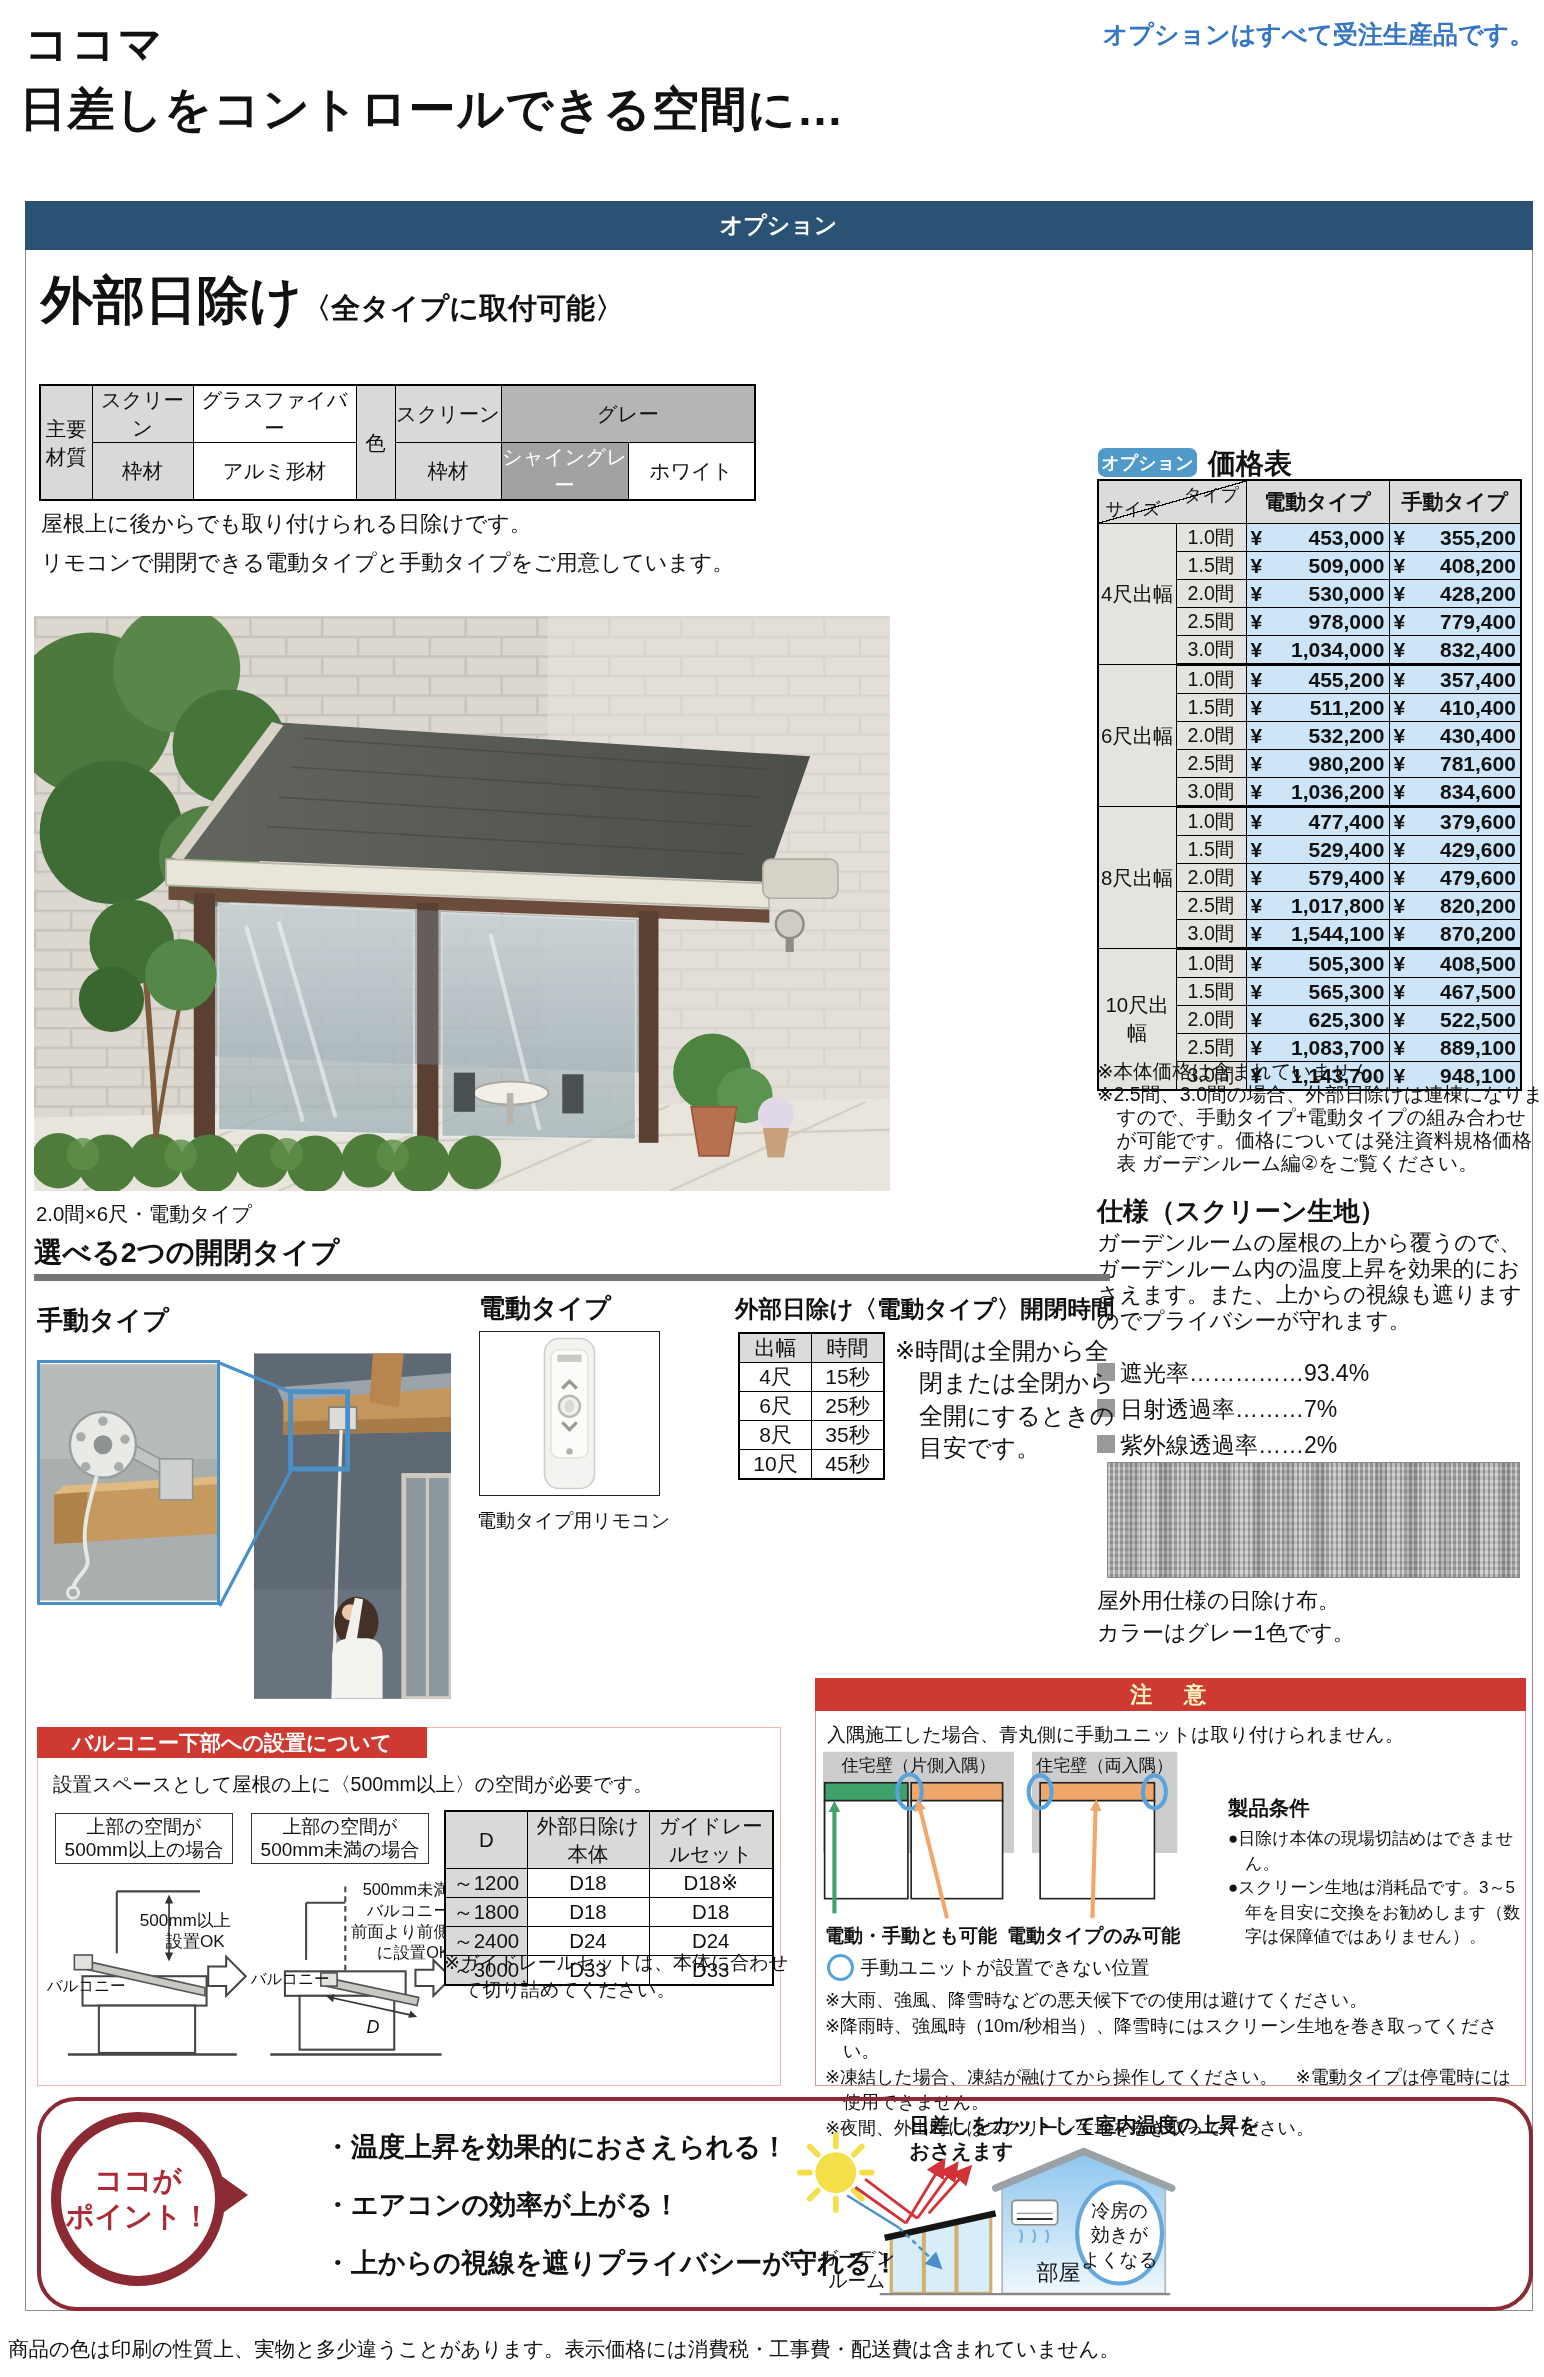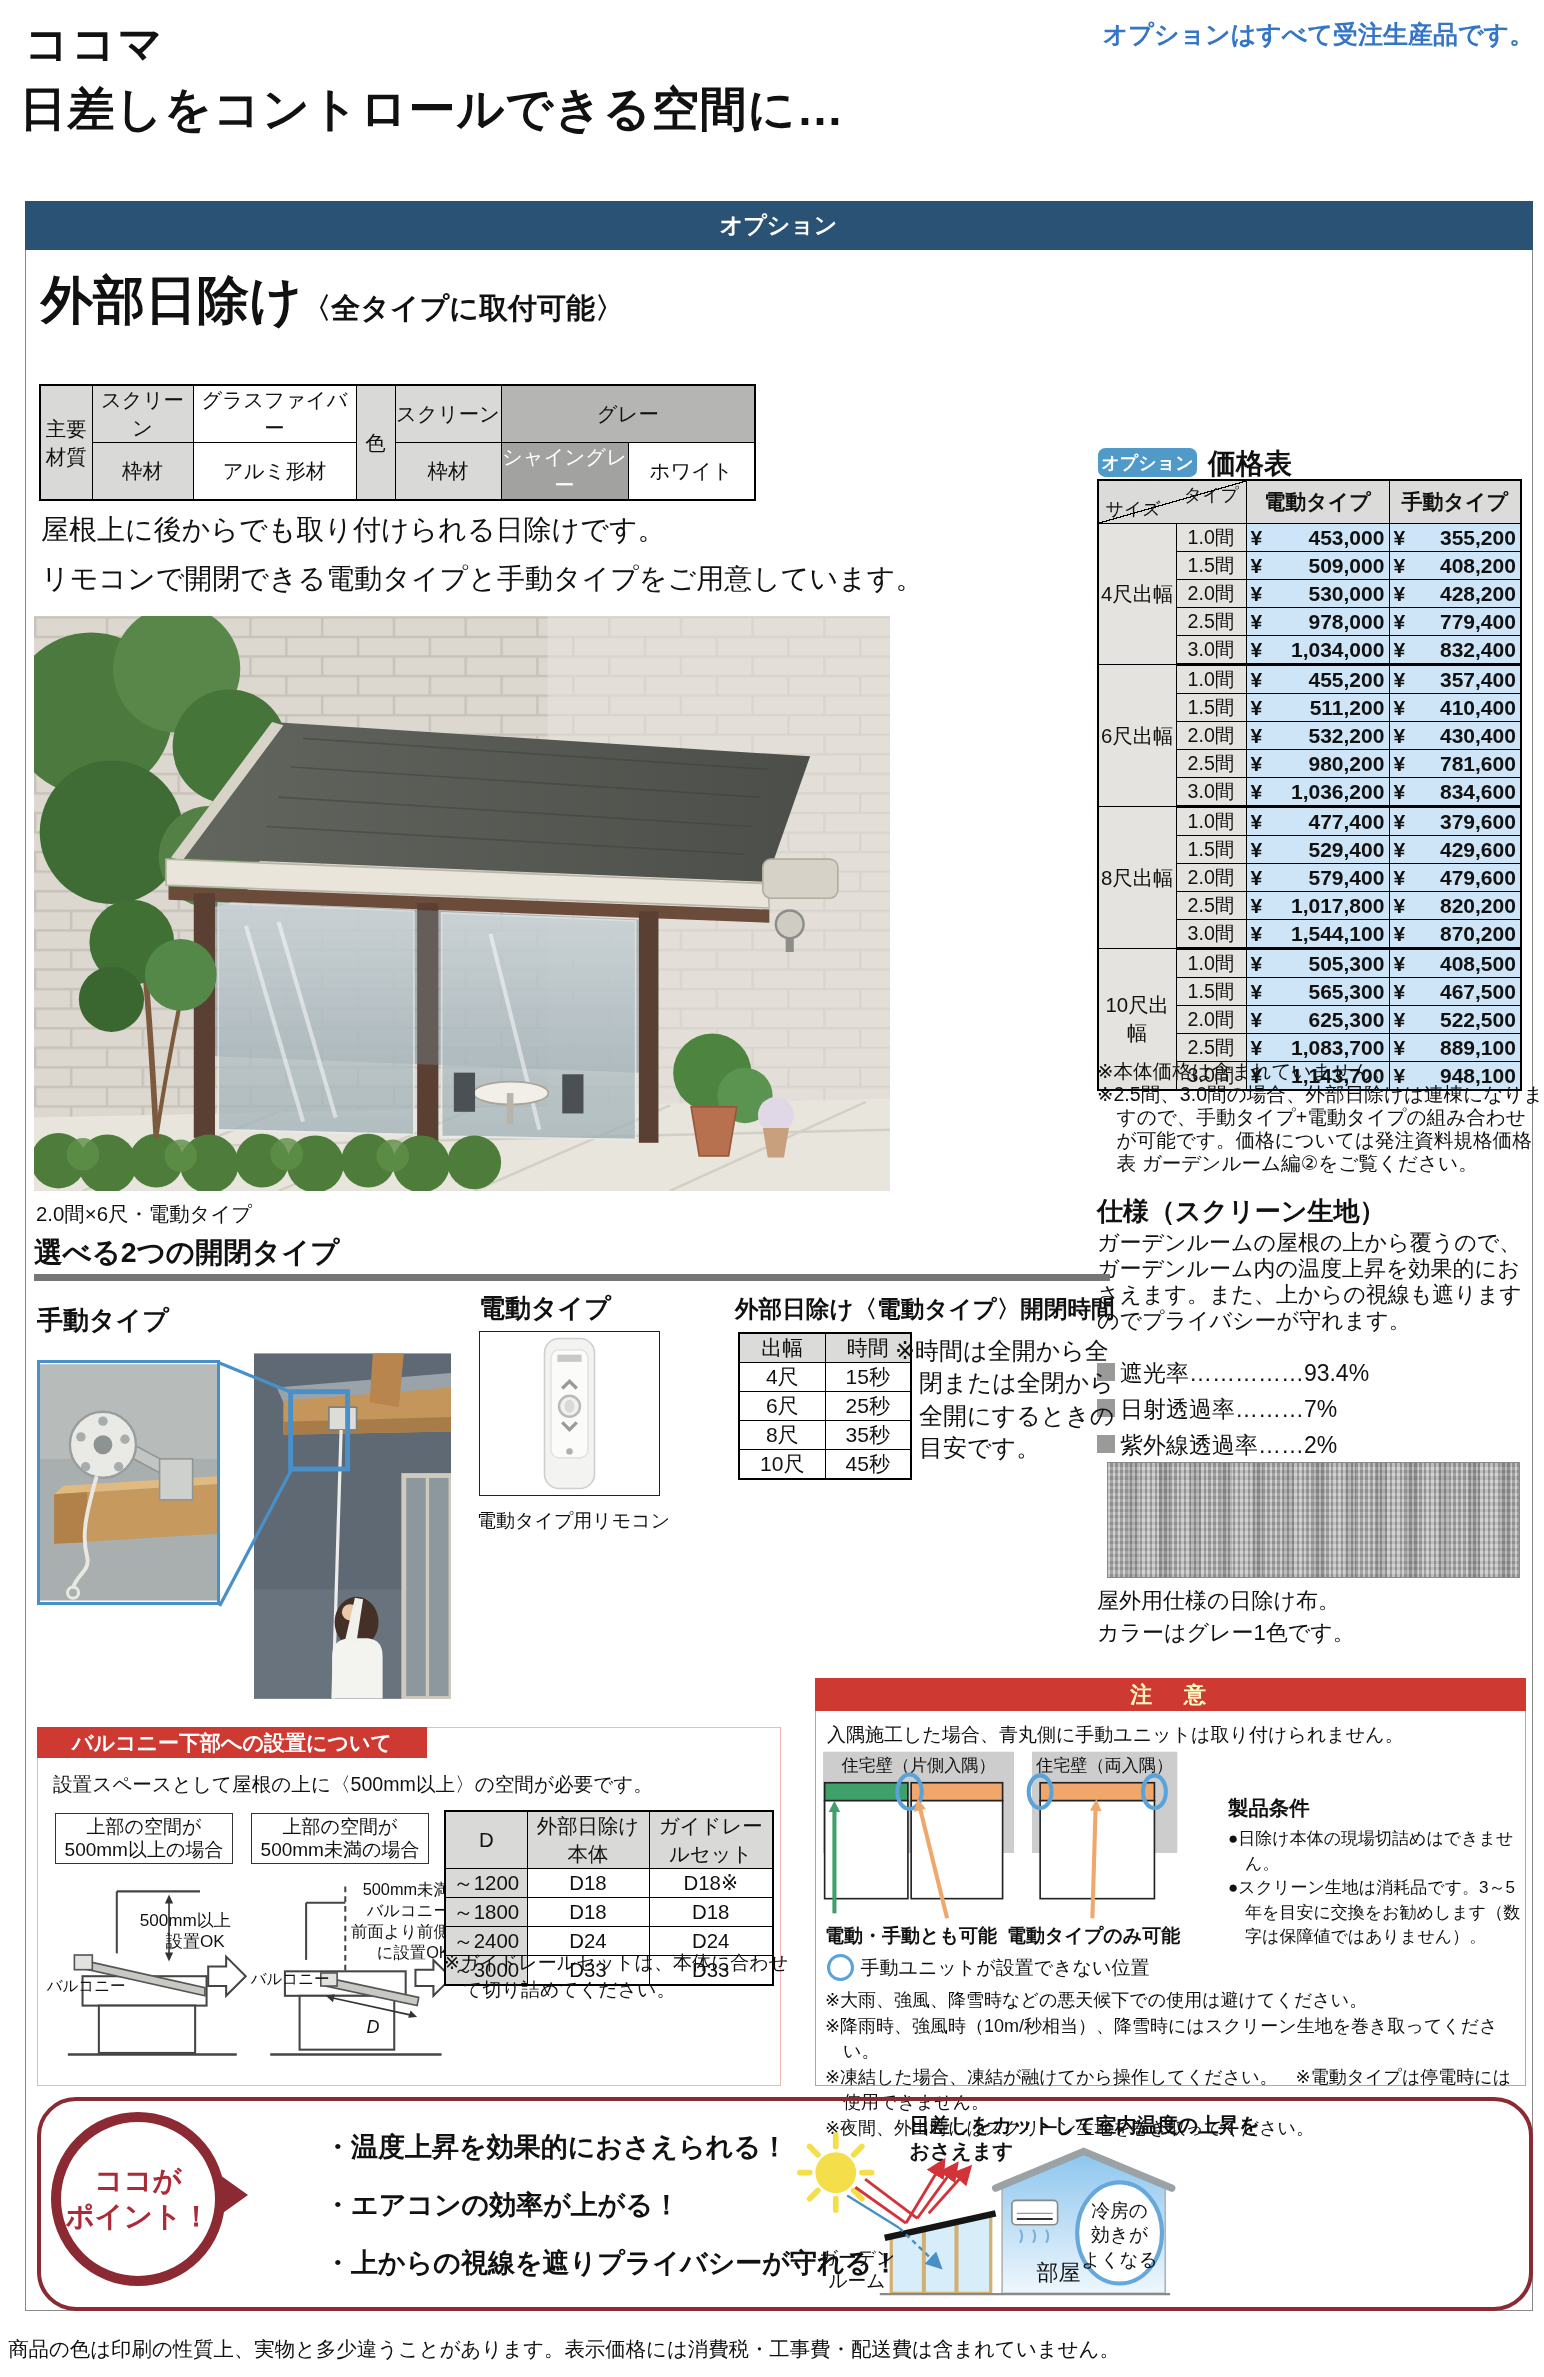--- a/index.html
+++ b/index.html
@@ -15,21 +15,21 @@
   .content-box{left:24.5px;top:250px;width:1508px;height:2061px;border:1.6px solid #8a8a8a;border-top:none;box-sizing:border-box;}
   
   .ptitle{left:41px;top:266px;font-size:52px;font-weight:800;}
   .psub{font-size:29px;font-weight:800;}
   
   table.mat{border-collapse:collapse;border:2.4px solid #000;table-layout:fixed;}
   table.mat td{border:1.6px solid #000;text-align:center;vertical-align:middle;font-size:20.4px;height:41px;padding:0;}
   .mg{background:#d9d9d7;}
   .mgd{background:#b5b5b3;}
   .msg{background:#a2a2a0;color:#fff;}
-  .desc{left:41px;top:505px;font-size:28px;line-height:1.75;}
+  .desc{left:41px;top:505px;font-size:22px;line-height:1.75;}
   .photo-cap{left:36px;top:1200px;font-size:20.4px;}
   
   .pbadge{left:1098px;top:448px;width:99px;height:29px;background:#4f9ac9;color:#fff;border-radius:7.3px;
           display:flex;align-items:center;justify-content:center;font-size:18px;font-weight:700;}
   .ptab-title{left:1208px;top:445px;font-size:28px;font-weight:800;}
   table.price{border-collapse:collapse;border:2.4px solid #000;table-layout:fixed;}
   table.price td{border:1.6px solid #000;text-align:center;vertical-align:middle;padding:0;}
   .pcol{background:#dbdbd9;font-size:21px;font-weight:600;height:42px;}
   .psize{background:#e4e3df;font-size:20.4px;}
   .pspan{background:#e4e3df;font-size:19.6px;height:23.6px;}
@@ -663,21 +663,21 @@
     <rect x="96" y="28" width="30" height="9" fill="#c9c9c5"></rect>
     <polyline points="102,70 111,61 120,70" fill="none" stroke="#9a9a96" stroke-width="4"></polyline>
     <circle cx="111" cy="92" r="13" fill="#f0f0ee" stroke="#b9b9b5" stroke-width="3"></circle>
     <ellipse cx="111" cy="92" rx="6" ry="8" fill="#d9d9d5"></ellipse>
     <polyline points="102,112 111,121 120,112" fill="none" stroke="#9a9a96" stroke-width="4"></polyline>
     <circle cx="111" cy="148" r="4" fill="#b0b0ac"></circle>
   </svg>
   <div class="abs remote-cap">電動タイプ用リモコン</div>
 
   <div class="abs oc-title">外部日除け〈電動タイプ〉開閉時間</div>
-  <table class="oc abs" style="left:738px;top:1332px;width:174px;">
+  <table class="oc abs" style="left:738px;top:1332px;width:147px;">
     <colgroup>
         <col style="width:72px">
         <col style="width:72px">
       </colgroup>
     <tbody>
         <tr>
       <td class="och">出幅</td>
       <td class="och">時間</td>
     </tr>
     <tr>

